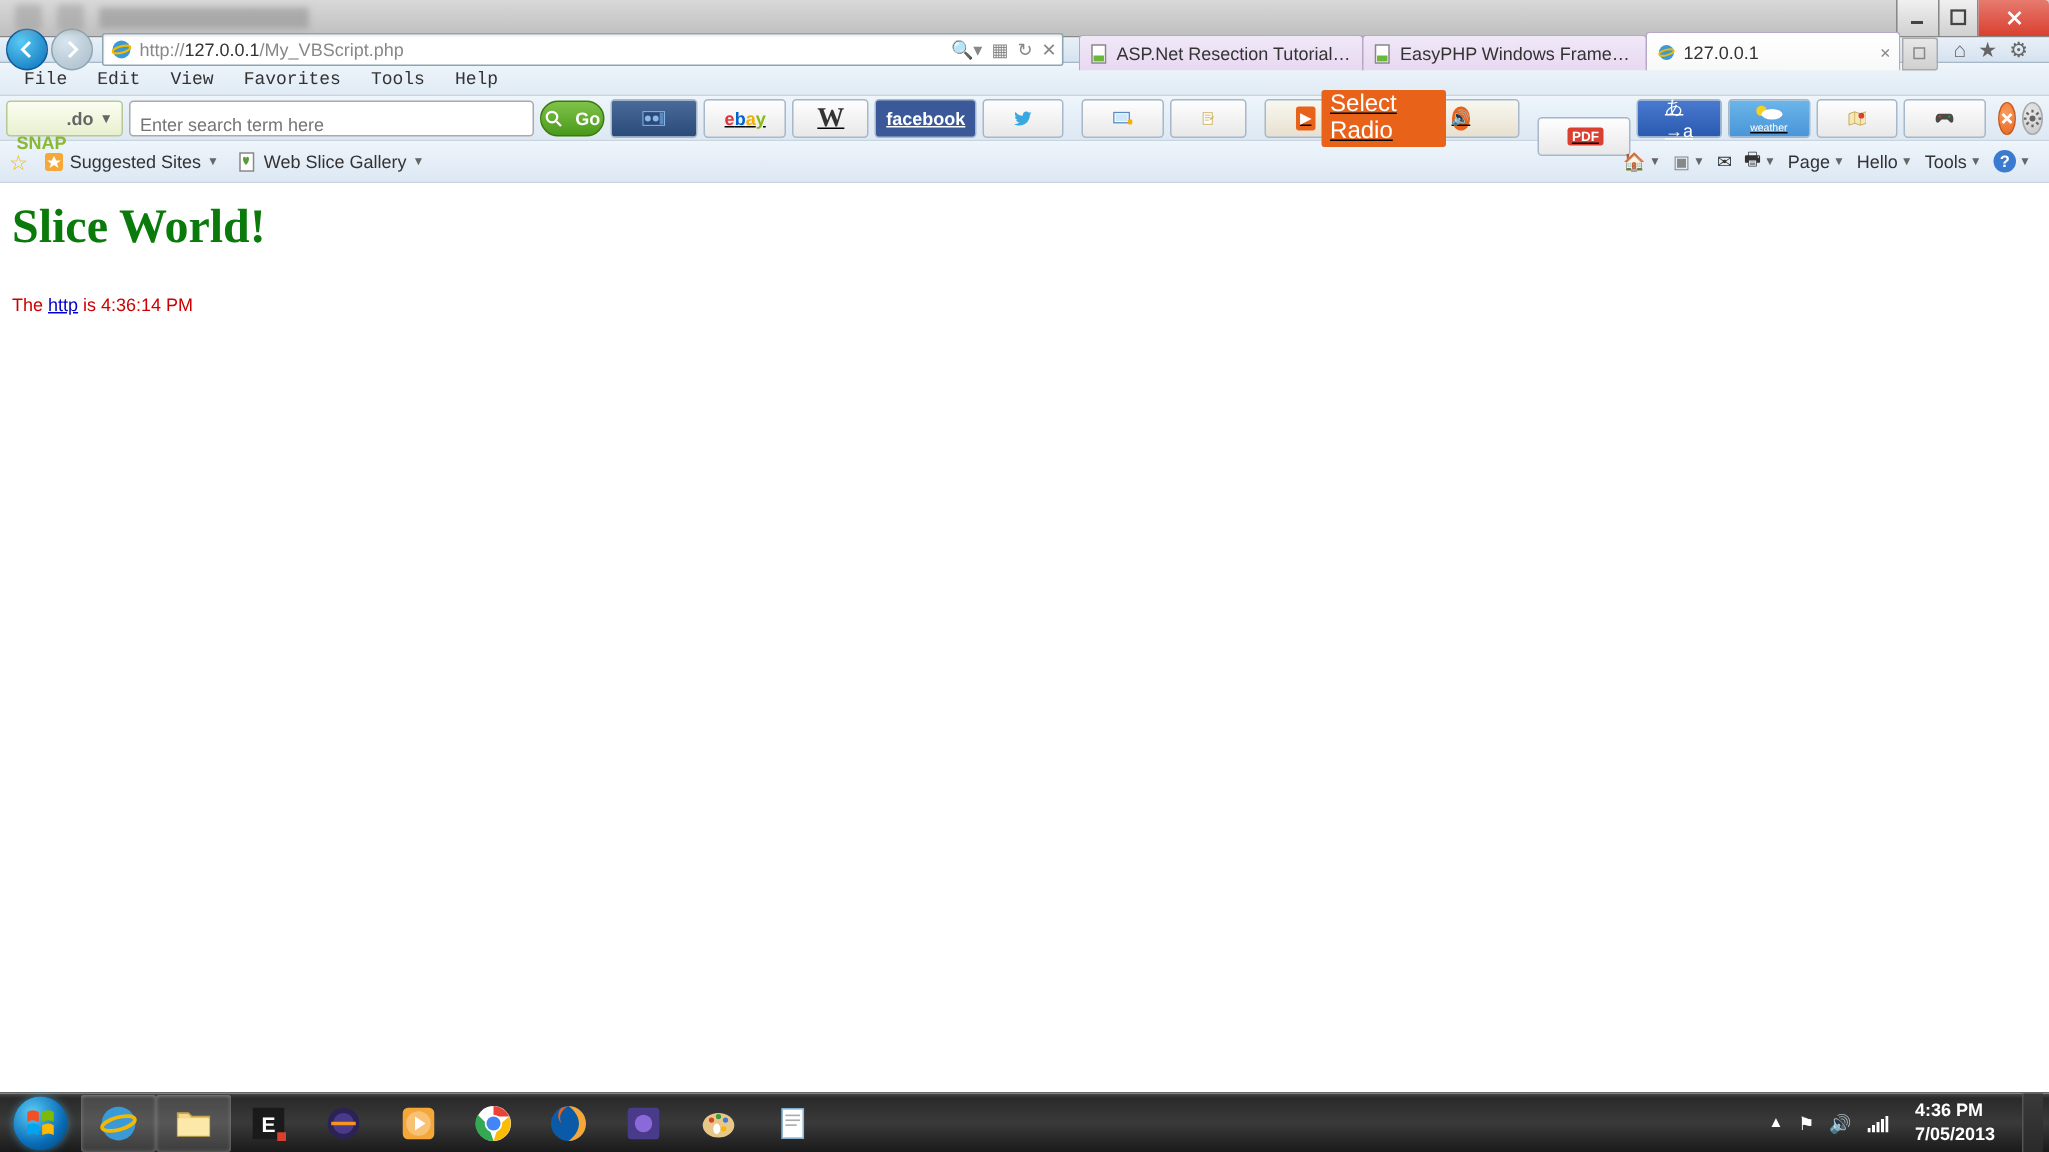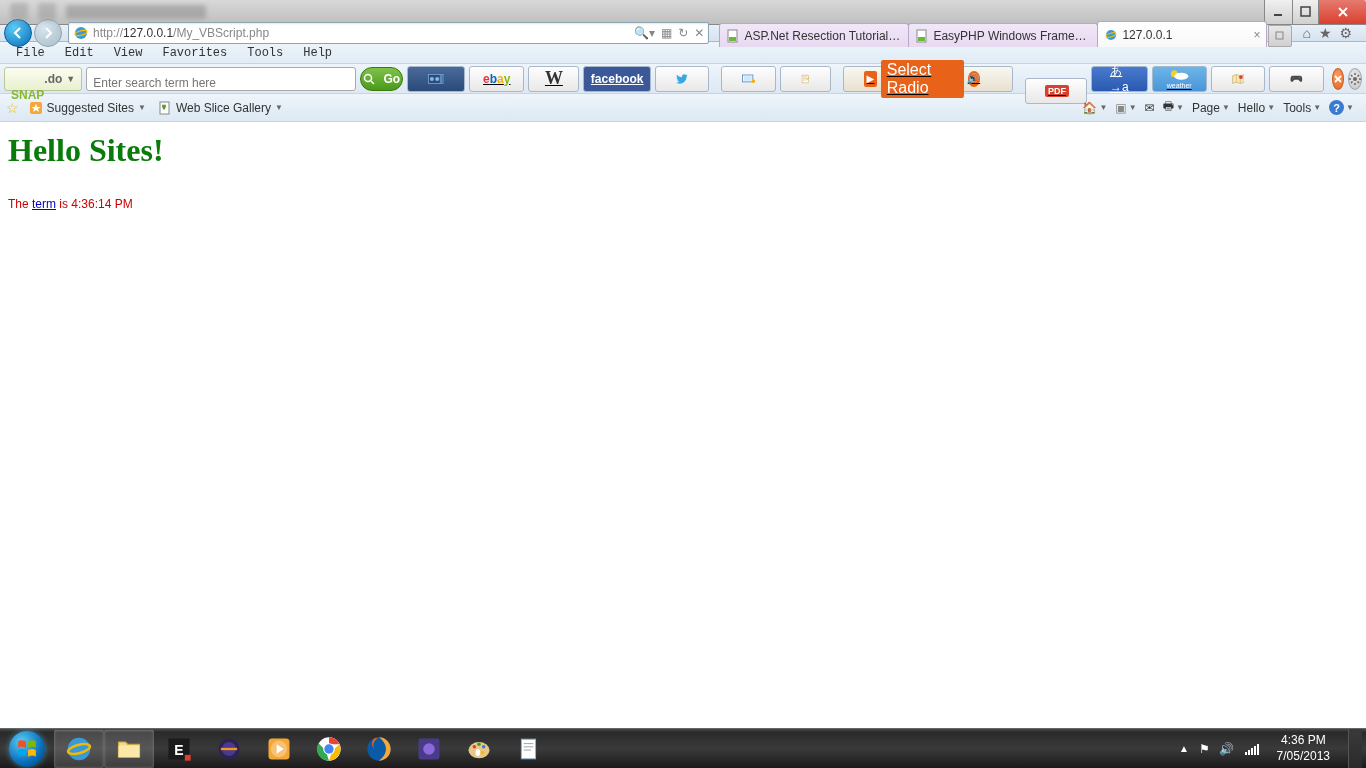--- a/index.html
+++ b/index.html
@@ -66,21 +66,21 @@
 .content{padding:10px 8px;background:#fff;}
 .content h1{color:#0a7a0a;font-family:"Times New Roman",serif;font-size:32px;font-weight:bold;margin-bottom:24px;}
 .content p{color:#c00;font-family:"Times New Roman",serif;font-size:16px;line-height:1.2;}
 .content p .link{color:#00c;text-decoration:underline;}
 .taskbar{position:absolute;bottom:0;left:0;right:0;height:40px;background:linear-gradient(to bottom,#4a4a4a 0%,#2a2a2a 8%,#3a3a3a 50%,#1a1a1a 100%);display:flex;align-items:center;border-top:1px solid #666;}
 .start{width:54px;height:40px;display:flex;align-items:center;justify-content:center;cursor:pointer;}
 .start-orb{width:36px;height:36px;border-radius:50%;background:radial-gradient(circle at 35% 30%,#5acbf5 0%,#0a6db8 60%,#053a68 100%);display:flex;align-items:center;justify-content:center;box-shadow:0 0 6px rgba(90,203,245,.5);}
 .tbitem{width:50px;height:38px;margin:1px 0;display:flex;align-items:center;justify-content:center;cursor:pointer;border-radius:2px;}
 .tbitem.active{background:rgba(255,255,255,.15);box-shadow:inset 0 0 3px rgba(255,255,255,.3);}
 .tray{margin-left:auto;display:flex;align-items:center;gap:10px;padding:0 4px;color:#fff;font-size:11px;}
-.tray-time{text-align:center;line-height:1.3;padding:0 8px;cursor:pointer;}
+.tray-time{text-align:left;line-height:1.3;padding:0 8px;cursor:pointer;font-weight:bold;}
 .showdesk{width:14px;height:40px;border-left:1px solid #555;background:linear-gradient(to bottom,#3a3a3a,#2a2a2a);cursor:pointer;}
 svg{display:block;}
 </style>
 </head>
 <body>
 
 <div class="titlebar">
   <div class="blurred">
     <div class="blurred-item"></div>
       <div class="blurred-item"></div>
@@ -351,22 +351,22 @@
         <span class="dd">▼</span>
       </div>
     <div class="cmdbtn">
         <span style="width:15px;height:15px;border-radius:50%;background:#3a7acf;color:#fff;display:inline-flex;align-items:center;justify-content:center;font-size:11px;font-weight:bold">?</span>
         <span class="dd">▼</span>
       </div>
   </div>
 </div>
 
 <div class="content">
-  <h1>Hello Sites!</h1>
-  <p><span>The </span><span class="link">term</span><span> is 4:36:14 PM</span></p>
+  <h1>Slice World!</h1>
+  <p><span>The </span><span class="link">http</span><span> is 4:36:14 PM</span></p>
 </div>
 
 <div class="taskbar">
   <div class="start">
     <div class="start-orb">
       <svg viewBox="0 0 20 20" width="22" height="22">
           <g>
             <path d="M2 3 Q5 1 9 3 L9 9 Q5 7 2 9 Z" fill="#f25022"></path>
             <path d="M11 3 Q15 1 18 3 L18 9 Q15 7 11 9 Z" fill="#7fba00"></path>
             <path d="M2 11 Q5 9 9 11 L9 17 Q5 15 2 17 Z" fill="#00a4ef"></path>

